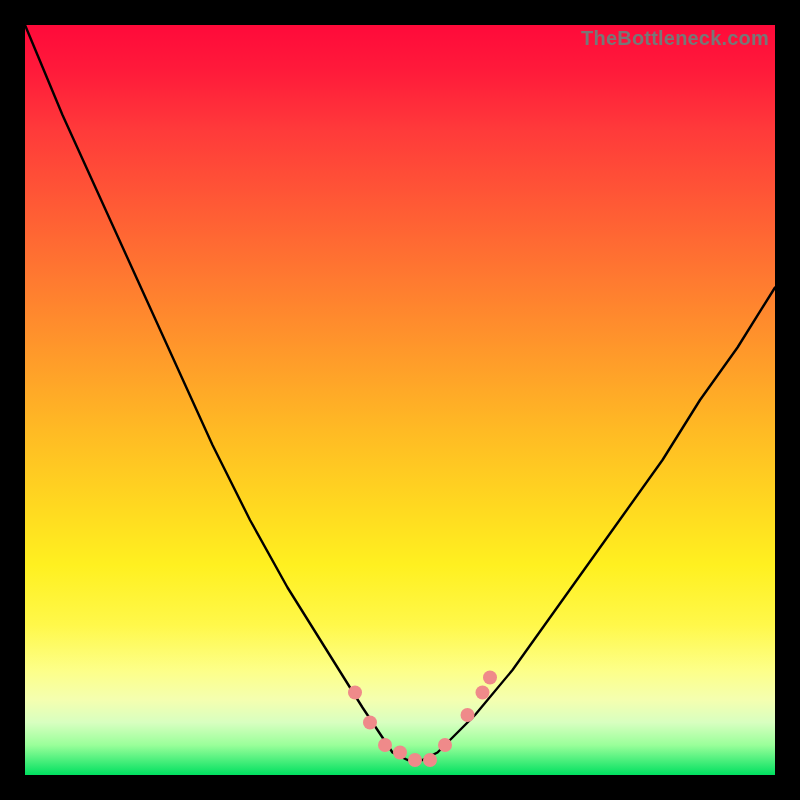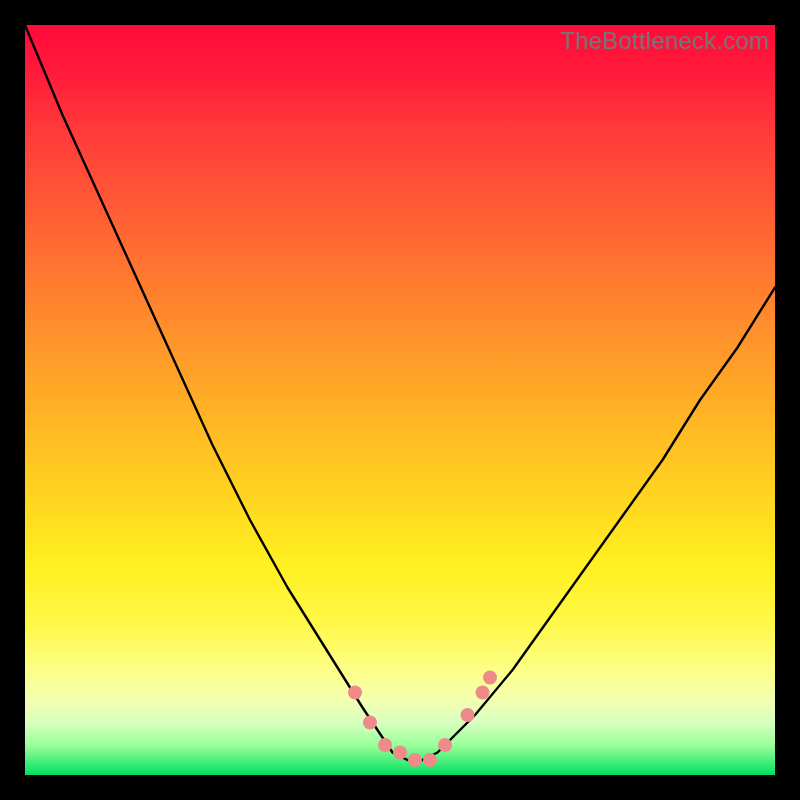--- a/index.html
+++ b/index.html
@@ -39,22 +39,22 @@
       #d8ffc0 93%,
       #9aff9a 96%,
       #00e060 100%
     );
   }
   .watermark {
     position: absolute;
     top: 2px;
     right: 6px;
     color: #777;
-    font-size: 24px;
-    font-weight: 400;
+    font-size: 20px;
+    font-weight: 700;
     letter-spacing: 0.2px;
     user-select: none;
   }
   svg.curve {
     position: absolute;
     left: 0;
     top: 0;
     width: 750px;
     height: 750px;
     overflow: visible;

